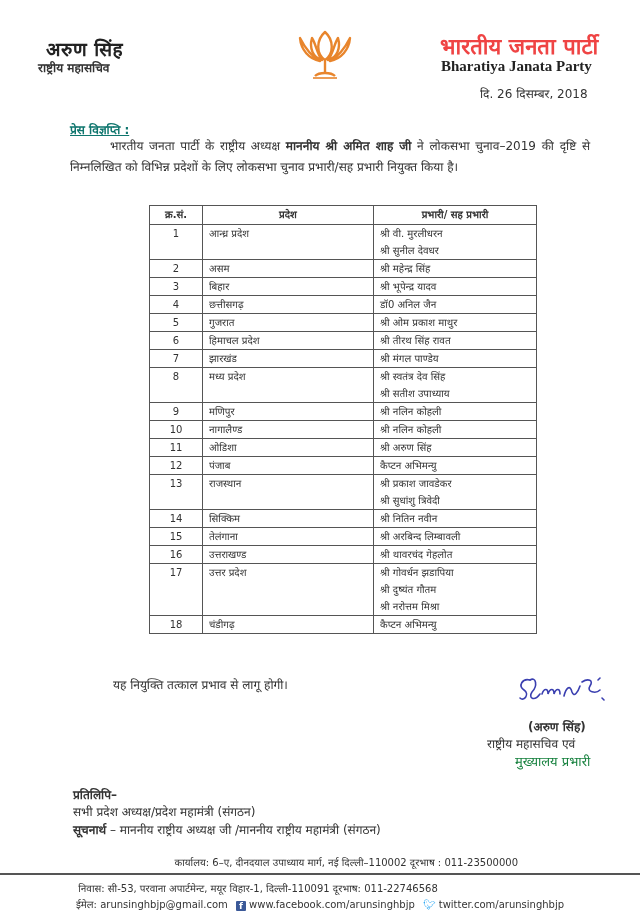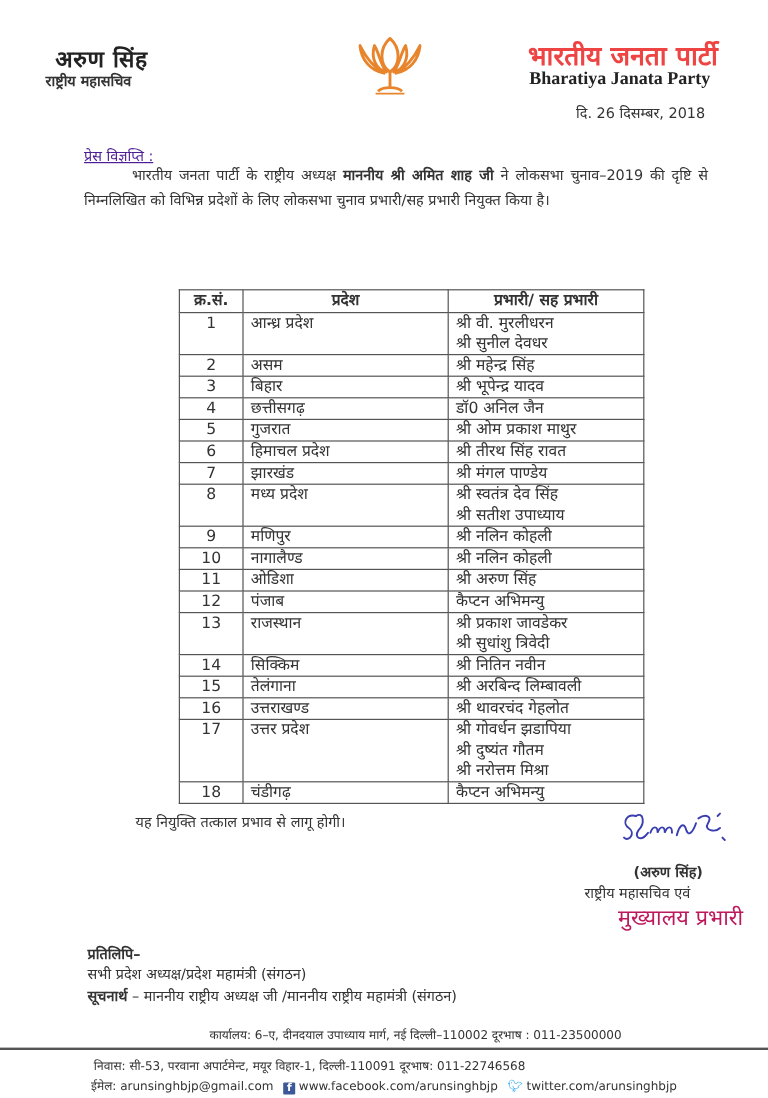--- a/index.html
+++ b/index.html
@@ -8,42 +8,42 @@
     font-family: "DejaVu Sans", "Liberation Sans", sans-serif; color: #2a2a2a;
   }
   .abs { position: absolute; }
   .left-name { left: 46px; top: 36px; font-size: 19px; font-weight: bold; color: #222; letter-spacing: 0.5px; }
   .left-desig { left: 38px; top: 59px; font-size: 12px; font-weight: bold; color: #333; }
   .right-hindi { left: 440px; top: 30px; font-size: 22px; font-weight: bold; color: #ef4444; }
   .right-eng { left: 441px; top: 58px; font-family: Liberation Serif, serif; font-size: 15px; font-weight: bold; color: #222; }
   .date { left: 480px; top: 85px; font-size: 12px; color: #333; }
   .logo { left: 291px; top: 26px; width: 68px; height: 60px; }
 
-  .press-head { left: 70px; top: 121px; font-size: 12px; font-weight: normal; text-decoration: underline; color: #4c1d95; }
+  .press-head { left: 70px; top: 121px; font-size: 12px; font-weight: bold; text-decoration: underline; color: #0f766e; }
   .para { left: 70px; top: 136px; width: 520px; font-size: 12px; line-height: 21px; color: #333; text-align: justify; }
   .para b { font-weight: bold; }
 
   table.main {
     position: absolute; left: 149px; top: 205px; border-collapse: collapse;
-    font-size: 13px; color: #333; margin-top: 36px;
+    font-size: 10px; color: #333;
   }
   table.main td, table.main th {
     border: 1px solid #555; padding: 0 6px; vertical-align: top; line-height: 17px;
   }
   table.main th { font-weight: bold; height: 18px; }
   table.main td.num { text-align: center; width: 40px; }
   table.main td.state { width: 158px; }
   table.main td.inch { width: 150px; }
   table.main td.inch div { height: 17px; }
 
   .effective { left: 113px; top: 676px; font-size: 12px; color: #333; }
   .sign { left: 516px; top: 672px; width: 92px; height: 38px; }
   .sig-name { left: 528px; top: 718px; font-size: 12px; font-weight: bold; color: #333; }
   .sig-desig1 { left: 487px; top: 735px; font-size: 12px; color: #333; }
-  .sig-desig2 { left: 515px; top: 752px; font-size: 18px; color: #be185d; }
+  .sig-desig2 { left: 515px; top: 752px; font-size: 13px; color: #15803d; }
 
   .cc-head { left: 73px; top: 786px; font-size: 12px; font-weight: bold; color: #333; }
   .cc-line1 { left: 73px; top: 803px; font-size: 12px; color: #333; }
   .cc-line2 { left: 73px; top: 821px; font-size: 12px; color: #333; }
   .cc-line2 b { font-weight: bold; }
 
   .office { left: 0; top: 855px; width: 518px; text-align: right; font-size: 10px; color: #333; }
   .rule { left: 0; top: 873px; width: 640px; height: 2px; background: #555; }
   .residence { left: 0; top: 881px; width: 516px; text-align: center; font-size: 10px; color: #333; }
   .contacts { left: 0; top: 897px; width: 640px; text-align: center; font-size: 10px; color: #333; }

